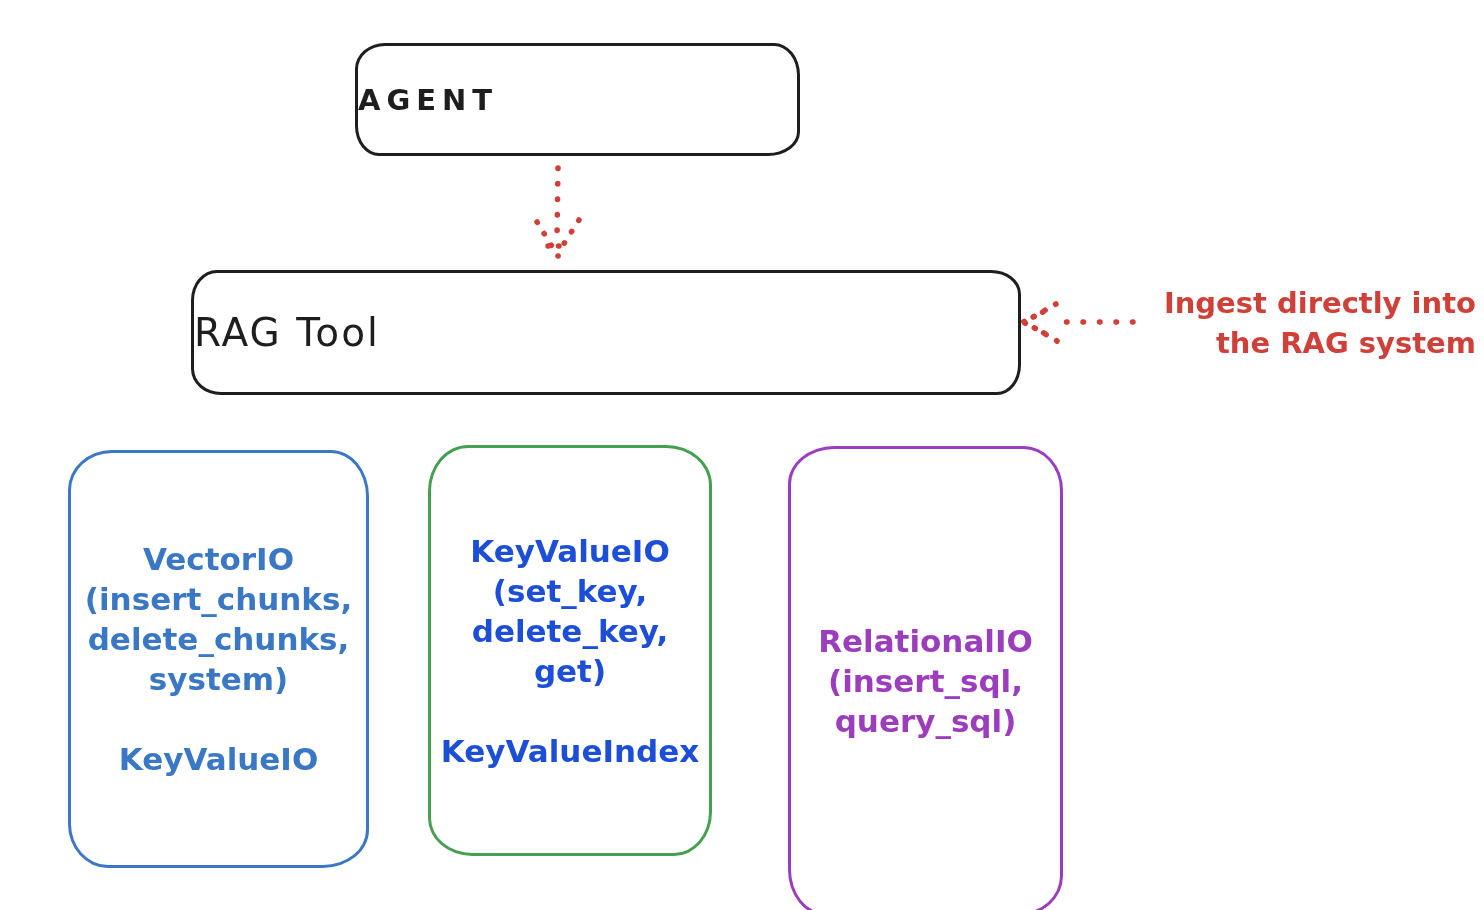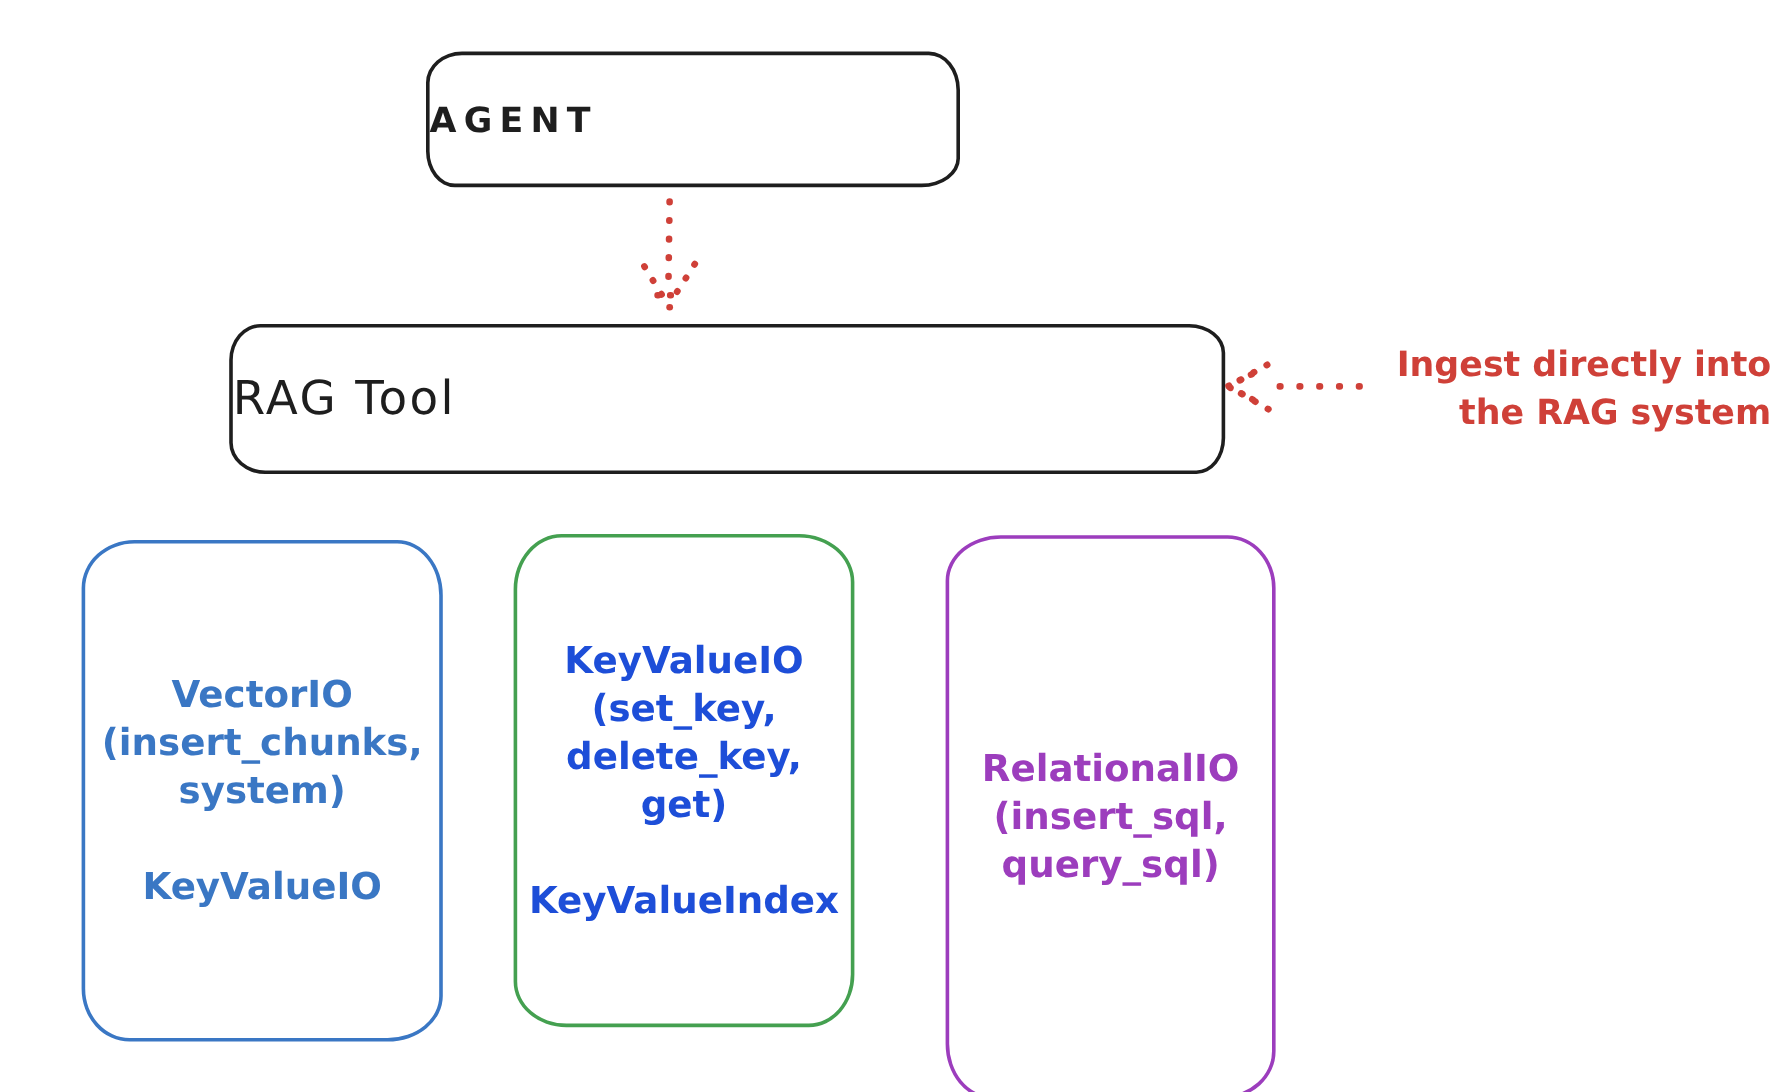--- a/index.html
+++ b/index.html
@@ -97,20 +97,21 @@
   </div>
 
   <div class="annotation">
     <div>Ingest directly into</div>
     <div>the RAG system</div>
   </div>
 
   <div class="io-box io-vector">
     <div>VectorIO</div>
     <div>(insert_chunks,</div>
+    <div>delete_chunks,</div>
     <div>system)</div>
     <div class="io-index">KeyValueIO</div>
   </div>
 
   <div class="io-box io-keyvalue">
     <div>KeyValueIO</div>
     <div>(set_key,</div>
     <div>delete_key, get)</div>
     <div class="io-index">KeyValueIndex</div>
   </div>

